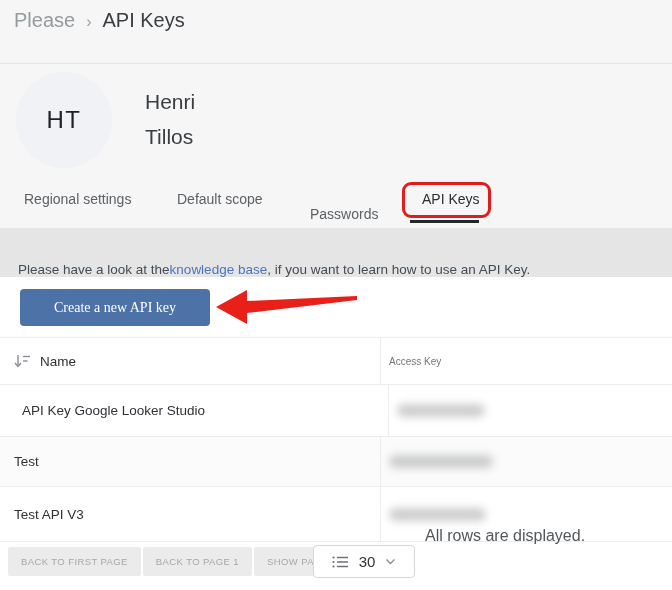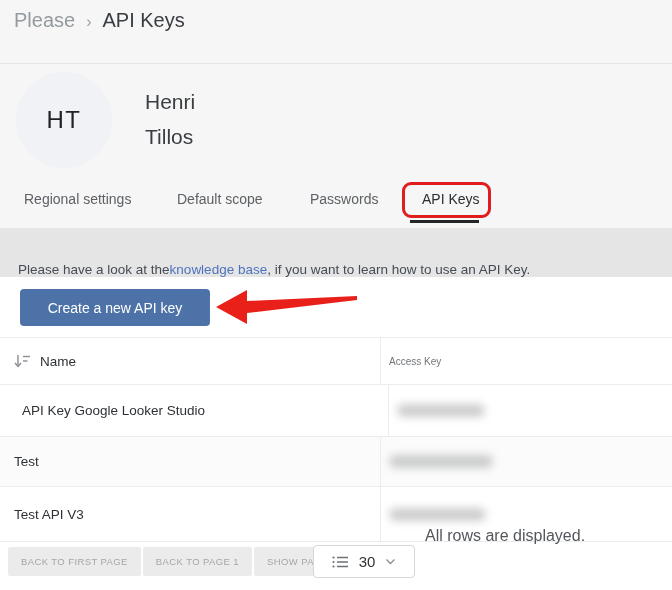--- a/index.html
+++ b/index.html
@@ -15,33 +15,33 @@
   .bc-parent { color:#959a9e; font-weight:400; }
   .bc-sep { color:#9aa0a5; font-size:16px; }
   .bc-current { color:#393c41; font-weight:400; }
   .header-divider { position:absolute; top:63px; left:0; width:672px; height:1px; background:#e4e5e5; }
   .avatar { position:absolute; top:72px; left:16px; width:96px; height:96px; border-radius:50%;
             background:#f0f2f6; display:flex; align-items:center; justify-content:center; }
   .avatar span { font-size:24px; color:#202227; letter-spacing:1.5px; }
   .profile-name { position:absolute; top:84px; left:145px; font-size:21px; color:#3a3d41; line-height:35px; font-weight:400; }
   
   .tab { position:absolute; top:191px; font-size:14px; color:#5d6166; cursor:pointer; white-space:nowrap; }
-  .tab-1 { left:24px; } .tab-2 { left:177px; } .tab-3 { left:310px; }
+  .tab-1 { left:24px; } .tab-2 { left:177px; } .tab-3 { left:310px;margin-top:15px; }
   .tab-4 { left:422px; color:#2b2e32; }
   .tab-annotation { position:absolute; top:182px; left:402px; width:89px; height:36px;
                     border:3px solid #e01c1c; border-radius:9px; background:transparent; }
   .tab-underline { position:absolute; top:220px; left:410px; width:69px; height:3px; background:#232528; }
   
   .banner { position:absolute; top:228px; left:0; width:672px; height:49px; background:#e5e5e5;
             display:flex; align-items:flex-end; padding-left:18px; font-size:13.5px; color:#454c55; }
   .banner a { color:#4e73bd; text-decoration:none; cursor:pointer; }
   
   .create-btn { position:absolute; top:289px; left:20px; width:190px; height:37px;
                 background:#4d72a8; border:none; border-radius:4px; color:#ffffff;
-                font-size:14px; font-family:Liberation Sans, sans-serif; cursor:pointer; }
+                font-size:14px; font-family:Liberation Serif, serif; cursor:pointer; }
   .arrow-wrap { position:absolute; top:284px; left:205px; width:155px; height:46px; pointer-events:none; }
   
   .table { position:absolute; top:337px; left:0; width:672px;
            border-top:1px solid #ececec; border-bottom:1px solid #ececec; }
   .trow { display:flex; border-top:1px solid #ececec; background:#fff; }
   .trow:first-child { border-top:none; }
   .trow.alt { background:#fafbfa; }
   .th-row { height:46px; }
   .r1 { height:52px;padding-left:8px; } .r2 { height:50px; } .r3 { height:55px; }
   .cell-name { width:381px; display:flex; align-items:center; padding-left:14px;

